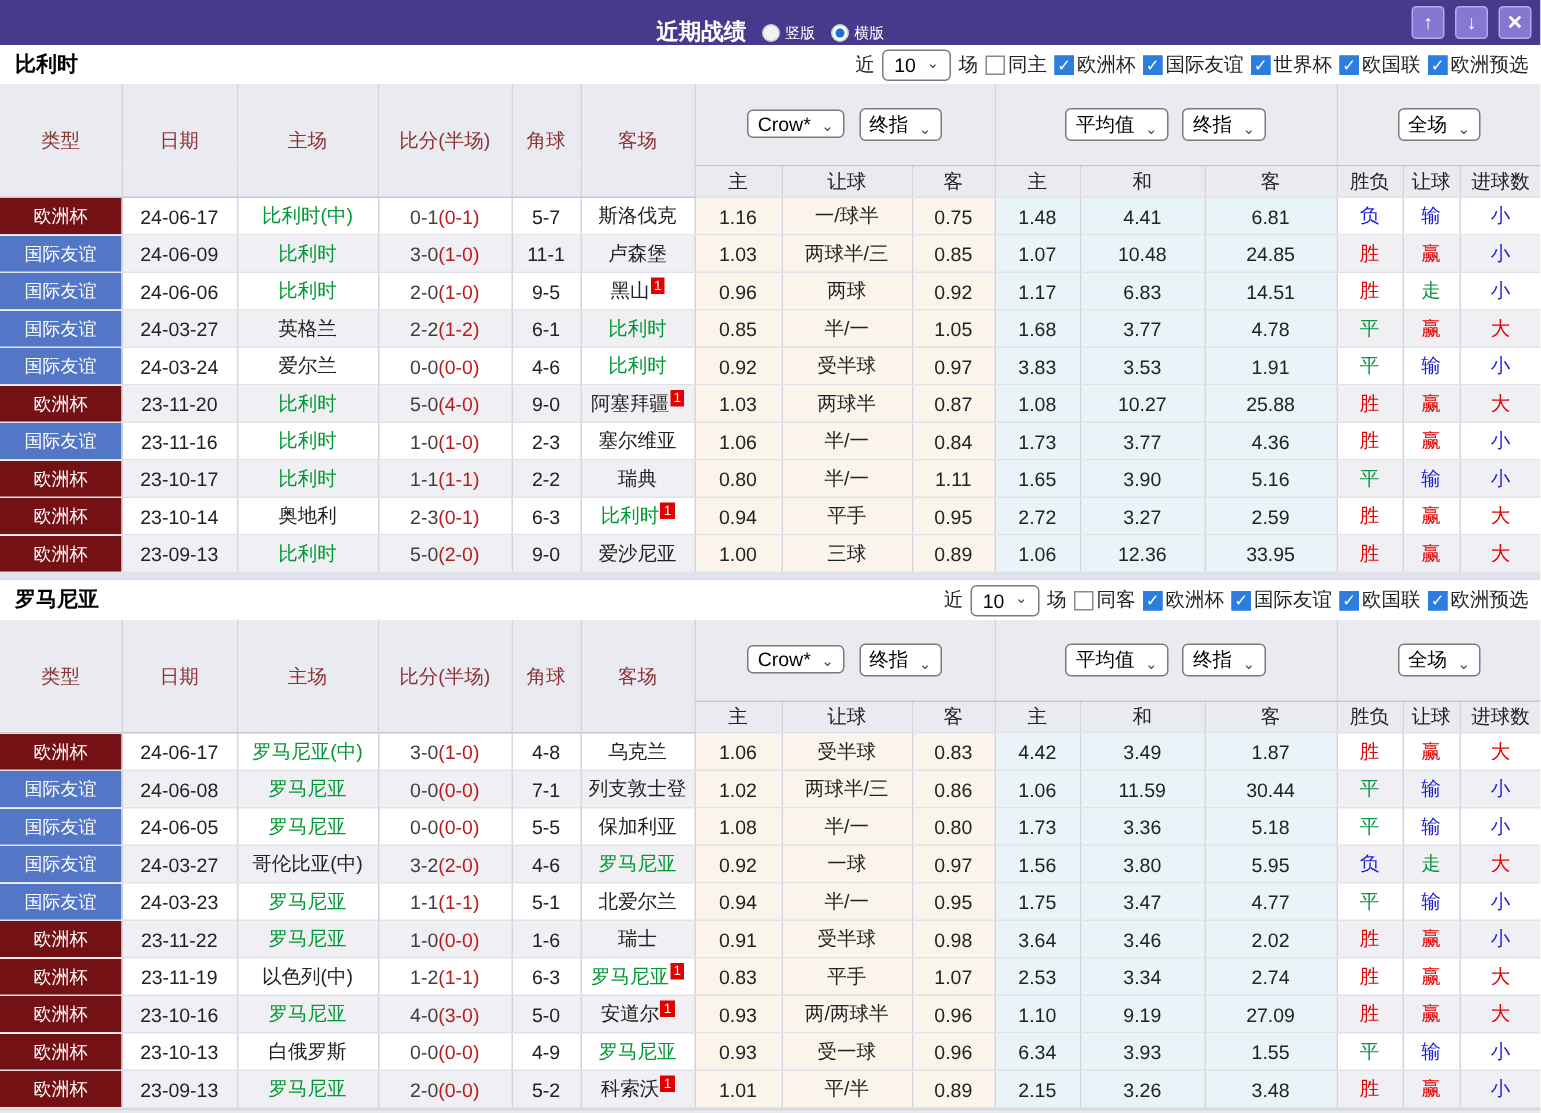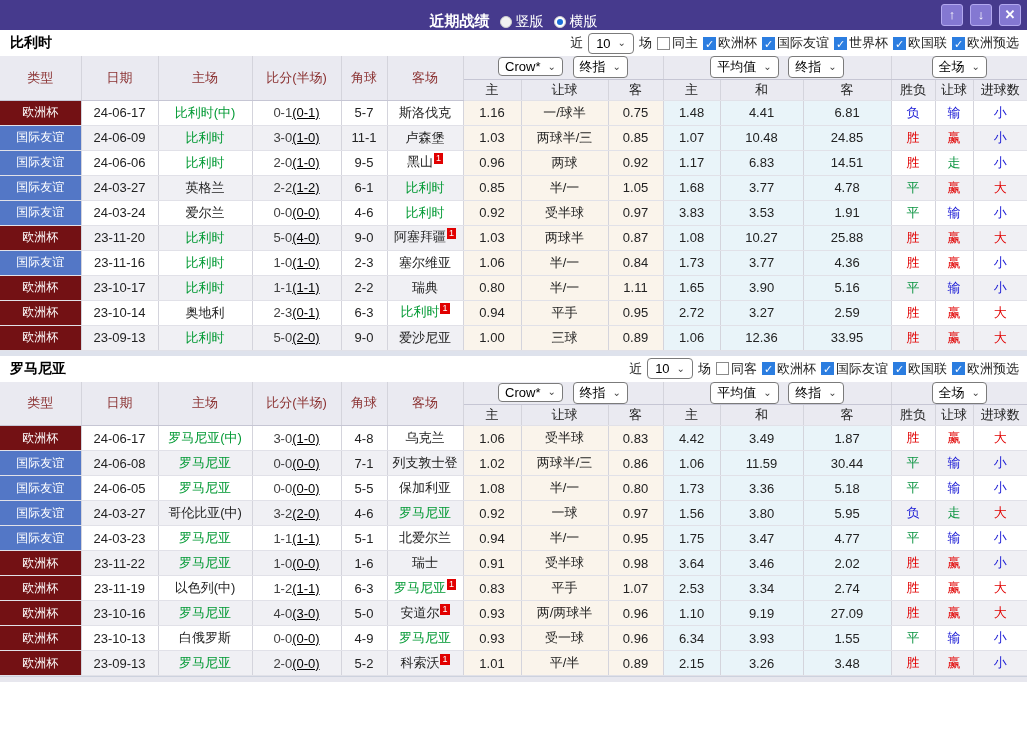--- a/index.html
+++ b/index.html
@@ -12,21 +12,21 @@
   }
   .app { width: 1027px; overflow: hidden; }
 
   
   .titlebar {
     height: 30px; background: #463a8d; position: relative;
     display: flex; align-items: center; justify-content: center; color: #fff;
   }
   .tb-center { display: flex; align-items: center; gap: 10px; margin-top: 13px; }
   .tb-title { font-weight: bold; font-size: 15px; }
-  .radio-wrap { display: inline-flex; align-items: center; gap: 4px; cursor: pointer; font-size: 14px; }
+  .radio-wrap { display: inline-flex; align-items: center; gap: 4px; cursor: pointer; font-size: 10px; }
   .radio {
     width: 12px; height: 12px; border-radius: 50%;
     background: #f2f2f2; border: 1px solid #cfcfcf; display: inline-block; position: relative;
   }
   .radio.selected { background: #fff; }
   .radio.selected::after {
     content: ""; position: absolute; left: 2px; top: 2px; width: 6px; height: 6px;
     border-radius: 50%; background: #1b6fd8;
   }
   .tb-buttons { position: absolute; right: 6px; top: 4px; display: flex; gap: 7px; }
@@ -62,28 +62,28 @@
   .tbl th, .tbl td {
     text-align: center; white-space: nowrap; overflow: hidden;
     border-right: 1px solid #d4d4dc; border-bottom: 1px solid #e1e1e8;
     height: 25px; font-weight: normal;
   }
   .tbl th:last-child, .tbl td:last-child { border-right: none; }
   thead th { background: #eaeaf1; border-bottom: 1px solid #c6c6d4; color: #222; }
   thead th.main-col { color: #8b3232; font-size: 13px; }
   thead tr.h-top th { height: 23px; border-bottom: 1px solid #c6c6d4; }
   thead tr.h-sub th { height: 21px; font-size: 13px; }
-  thead .grp .select { background: #fff; margin: 0 3px; padding: 1px 6px; }
+  thead .grp .select { background: #fff; margin: 16px 3px; padding: 1px 6px; align-items: flex-end; }
 
   td.comp { color: #fff; font-size: 12px; }
   td.comp.euro { background: #731114; }
   td.comp.friendly { background: #5377c6; }
   td.team.hl { color: #009933; margin-top: 16px; }
   .ft { color: #404040; }
-  .ht { color: #000000; text-decoration: underline; }
+  .ht { color: #b91c1c; }
   .sup1 {
     display: inline-block; background: #e10000; color: #fff; font-size: 9px;
     line-height: 11px; padding: 0 2px; vertical-align: super; margin-left: 1px;
   }
   td.odds { background: #faf4eb; }
   td.avg { background: #e9f4f9; }
   tbody tr:nth-child(even) td:not(.odds):not(.avg):not(.comp) { background: #f0f0f4; }
   td.res.res-r { color: #e10000; }
   td.res.res-b { color: #1b1bd6; }
   td.res.res-g { color: #0a9440; }

